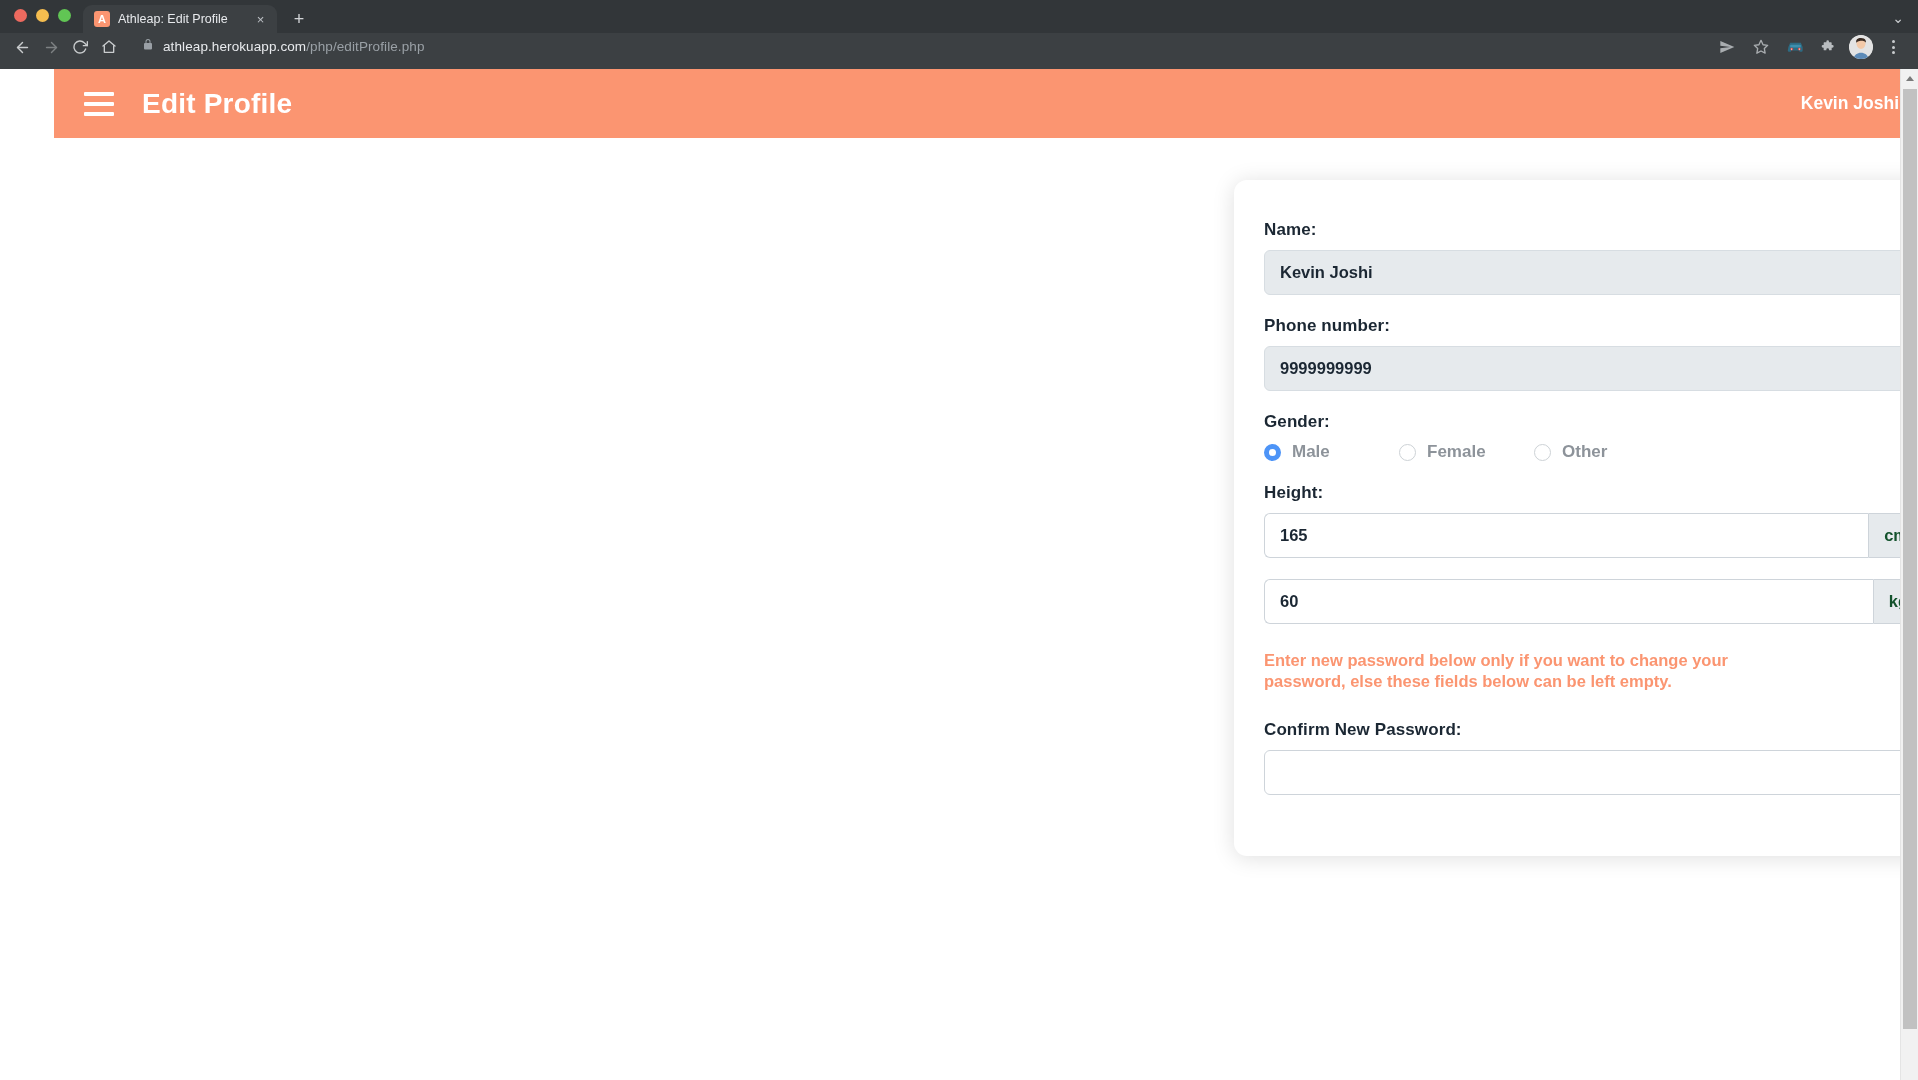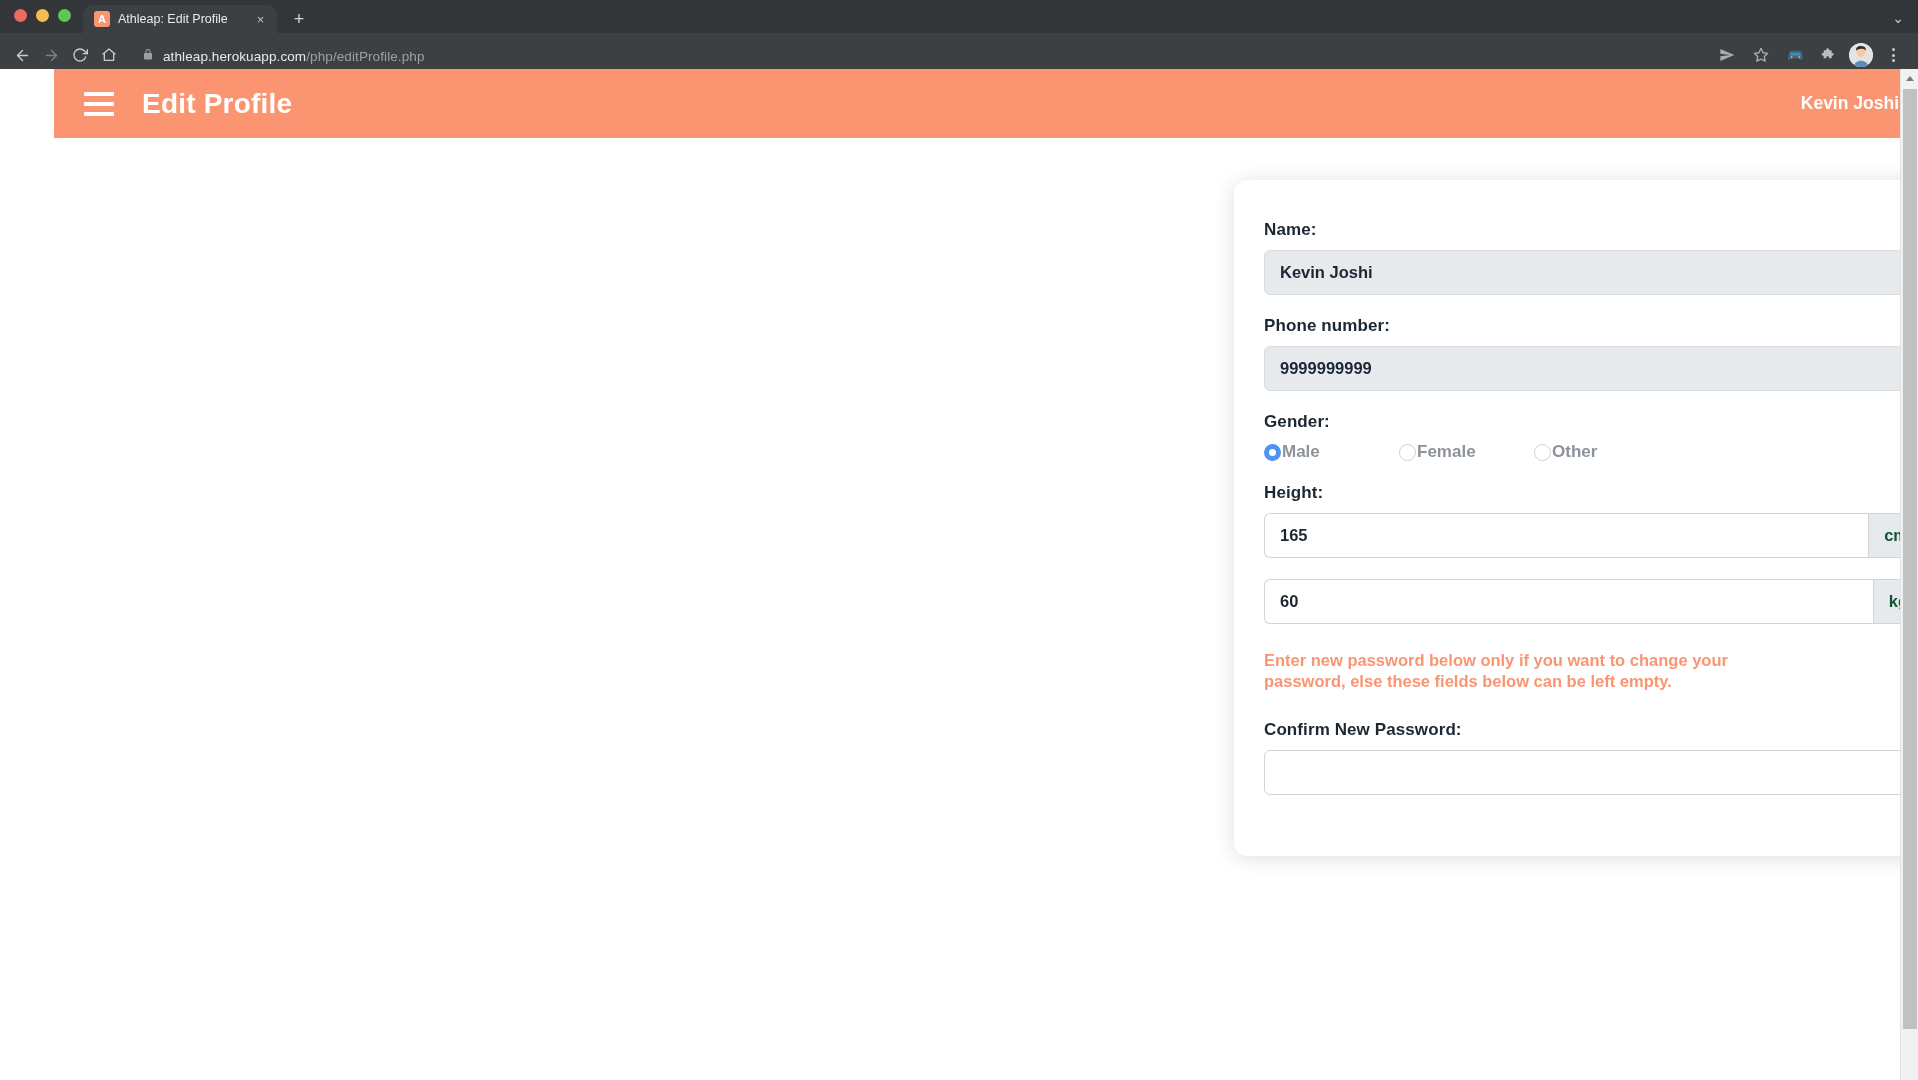--- a/index.html
+++ b/index.html
@@ -47,21 +47,21 @@
     color: #d2d4d7; font-size: 18px; width: 28px; height: 28px;
     display: flex; align-items: center; justify-content: center;
     margin-left: 8px; margin-bottom: 0;
   }
   .tabstrip-right {
     margin-left: auto; padding: 0 14px 7px 0;
     color: #c8cbce; font-size: 14px;
   }
 
   .toolbar {
-    height: 36px; background: #3c4043; display: flex; align-items: flex-end;
+    height: 36px; background: #3c4043; display: flex; align-items: flex-start;
     padding: 0 11px 0 8px; gap: 1px;
   }
   .tb-btn {
     width: 28px; height: 28px; display: flex; align-items: center;
     justify-content: center; color: #c9ccce; flex: 0 0 auto;
   }
   .tb-btn.dim { color: #7d8183; }
   .omnibox {
     flex: 1 1 auto; height: 26px; display: flex; align-items: center;
     padding-left: 12px; gap: 9px; margin-left: 6px;
@@ -132,21 +132,21 @@
     border-radius: 6px 0 0 6px; border-right: none; flex: 1 1 auto;
   }
   .group-append {
     display: flex; align-items: center; padding: 0 15px;
     background: #e6eaed; border: 1px solid #ced4da; border-radius: 0 6px 6px 0;
     font-size: 16.5px; font-weight: 700; color: #14532d; flex: 0 0 auto;
   }
 
   
   .radio-row { display: flex; align-items: center; gap: 0; margin-top: 4px; }
-  .radio-item { display: flex; align-items: center; gap: 1px; width: 135px; }
+  .radio-item { display: flex; align-items: center; gap: 11px; width: 135px; }
   .radio {
     width: 17px; height: 17px; border-radius: 50%; flex: 0 0 auto;
     border: 1.5px solid #cdd2d6; background: #ffffff;
     display: flex; align-items: center; justify-content: center;
   }
   .radio.checked {
     border: 5px solid #4d94f7; background: #ffffff;
   }
   .radio-label { font-size: 17px; font-weight: 600; color: #8d939a; }
 

